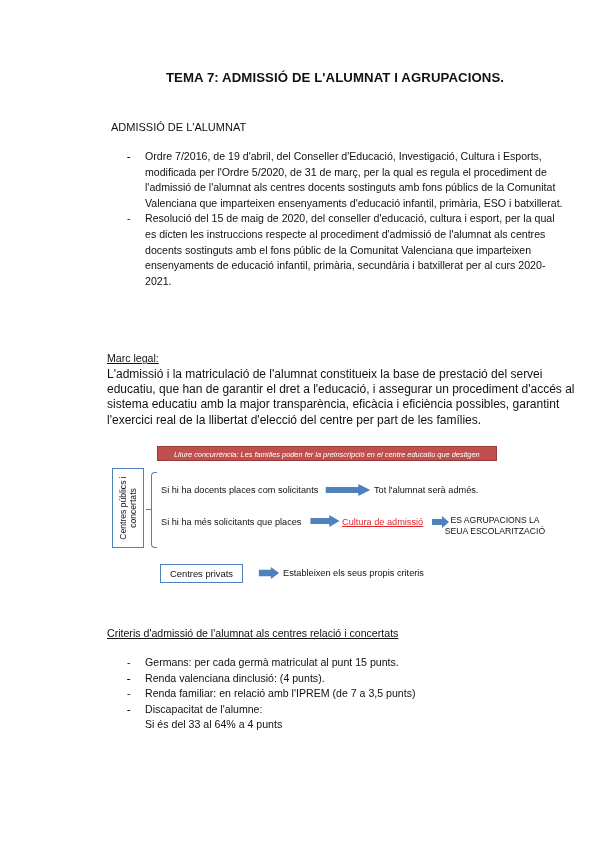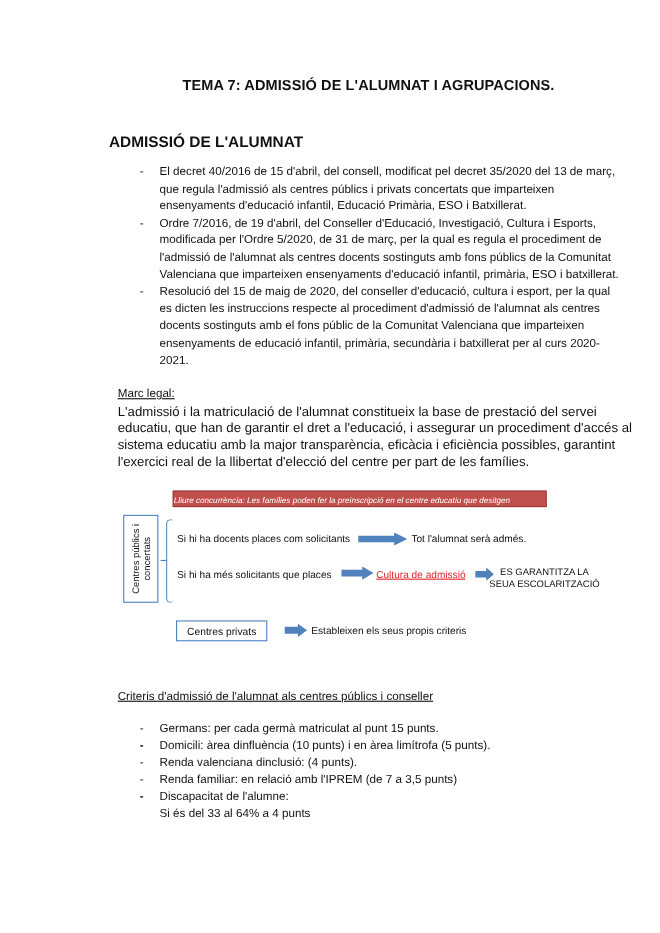--- a/index.html
+++ b/index.html
@@ -1,34 +1,34 @@
 <!DOCTYPE html>
 <html><head>
 <meta charset="utf-8">
 <style>
   html, body { margin:0; padding:0; background:#ffffff; }
   body { width:600px; height:848px; position:relative; overflow:hidden;
          font-family:"Liberation Sans", sans-serif; color:#111; }
   .page { position:absolute; left:0; top:0; width:600px; height:848px;margin-left:35px; }
   .title { position:absolute; left:0; width:600px; top:70px; text-align:center;
            font-weight:bold; font-size:13.2px; letter-spacing:0.1px; }
-  .h2 { position:absolute; left:64px; top:121px; font-weight:bold; font-size:14px; }
+  .h2 { position:absolute; left:76px; top:121px; font-weight:normal; font-size:11px; }
   .list { position:absolute; left:92px; margin:0; padding:0; list-style:none;
           font-size:10.6px; line-height:15.6px; }
   .list li { position:relative; padding-left:18px; }
   .list li .dash { position:absolute; left:0; top:0; }
   .list1 { top:149px; width:440px; }
   .marc-head { position:absolute; left:72px; top:352px; font-size:10.6px; text-decoration:underline; }
   .marc-body { position:absolute; left:72px; top:367px; width:470px; font-size:12px; line-height:15.2px; }
   
   .diag { position:absolute; left:0; top:0; width:600px; height:848px; pointer-events:none; }
   .diag * { pointer-events:auto; }
   .banner { position:absolute; left:122px; top:446px; width:340px; height:15px;
             background:#c0504d; border:1px solid #9c3a38; color:#fff; font-style:italic;
-            font-size:7.4px; line-height:15px; padding-left:0; box-sizing:border-box; white-space:nowrap; overflow:hidden; }
+            font-size:7.4px; line-height:15px; padding-left:16px; box-sizing:border-box; white-space:nowrap; overflow:hidden; }
   .vbox { position:absolute; left:77px; top:468px; width:32px; height:80px;
           border:1.5px solid #4f81bd; box-sizing:border-box; }
   .vbox-text { position:absolute; left:50%; top:50%; transform:translate(-50%,-50%) rotate(-90deg);
                font-size:8.6px; line-height:10px; text-align:center; white-space:nowrap; }
   .bracket { position:absolute; left:116px; top:472px; width:6px; height:76px;
              border:1.3px solid #4f81bd; border-right:none; border-radius:4px 0 0 4px; box-sizing:border-box; }
   .bracket-tip { position:absolute; left:111px; top:509px; width:5px; height:0; border-top:1.3px solid #4f81bd; }
   .dtext { position:absolute; font-size:9.2px; white-space:nowrap; }
   .arrow { position:absolute; height:12px; }
   .crit-link { color:#e0262b; text-decoration:underline; }
@@ -40,21 +40,21 @@
 </style>
 </head>
 <body>
 
 <div class="page">
 
   <div class="title">TEMA 7: ADMISSIÓ DE L'ALUMNAT I AGRUPACIONS.</div>
   <div class="h2">ADMISSIÓ DE L'ALUMNAT</div>
 
   <ul class="list list1">
-    <li><span class="dash">-</span><span>El decret 40/2016 de 15 d'abril, del consell, modificat pel decret 35/2020 del 13 de març, que regula l'admissió als centres públics i privats concertats que imparteixen ensenyaments d'educació infantil, Educació Primària, ESO i Batxillerat.</span></li>
+    <li><span class="dash">-</span></li>
     <li><span class="dash">-</span><span>Ordre 7/2016, de 19 d'abril, del Conseller d'Educació, Investigació, Cultura i Esports, modificada per l'Ordre 5/2020, de 31 de març, per la qual es regula el procediment de l'admissió de l'alumnat als centres docents sostinguts amb fons públics de la Comunitat Valenciana que imparteixen ensenyaments d'educació infantil, primària, ESO i batxillerat.</span></li>
     <li><span class="dash">-</span><span>Resolució del 15 de maig de 2020, del conseller d'educació, cultura i esport, per la qual es dicten les instruccions respecte al procediment d'admissió de l'alumnat als centres docents sostinguts amb el fons públic de la Comunitat Valenciana que imparteixen ensenyaments de educació infantil, primària, secundària i batxillerat per al curs 2020-2021.</span></li>
   </ul>
 
   <div class="marc-head">Marc legal:</div>
   <div class="marc-body">L'admissió i la matriculació de l'alumnat constitueix la base de prestació del servei educatiu, que han de garantir el dret a l'educació, i assegurar un procediment d'accés al sistema educatiu amb la major transparència, eficàcia i eficiència possibles, garantint l'exercici real de la llibertat d'elecció del centre per part de les famílies.</div>
 
   <div class="diag">
     <div class="banner">Lliure concurrència: Les famílies poden fer la preinscripció en el centre educatiu que desitgen</div>
 
@@ -74,36 +74,36 @@
 
     <div class="dtext" style="left:126px;top:517px;">Si hi ha més solicitants que places</div>
     <svg class="arrow" style="left:273px;top:515px;" width="34" height="14" viewBox="0 0 34 14">
       <polygon points="0,3.5 22,3.5 22,0 34,7 22,14 22,10.5 0,10.5" fill="#4f81bd"></polygon>
     </svg>
     <div class="dtext crit-link" style="left:307px;top:517px;">Cultura de admissió</div>
     <svg class="arrow" style="left:397px;top:516px;" width="17" height="12" viewBox="0 0 17 12">
       <polygon points="0,3 10,3 10,0 17,6 10,12 10,9 0,9" fill="#4f81bd"></polygon>
     </svg>
     <div class="garant">
-      <div>ES GARANTITZA LA</div>
+      <div>ES AGRUPACIONS LA</div>
       <div>SEUA ESCOLARITZACIÓ</div>
     </div>
 
     <div class="privbox">Centres privats</div>
     <svg class="arrow" style="left:223px;top:567px;" width="22" height="13" viewBox="0 0 22 13">
       <polygon points="0,3 13,3 13,0 22,6.5 13,13 13,10 0,10" fill="#4f81bd"></polygon>
     </svg>
     <div class="dtext" style="left:248px;top:568px;">Estableixen els seus propis criteris</div>
   </div>
 
-  <div class="crit-head">Criteris d'admissió de l'alumnat als centres públics i conseller</div>
+  <div class="crit-head">Criteris d'admissió de l'alumnat als centres relació i concertats</div>
 
   <ul class="list list2">
     <li><span class="dash">-</span><span>Germans: per cada germà matriculat al punt 15 punts.</span></li>
     <li><span class="dash">-</span></li>
-    <li><span class="dash">-</span><span>Domicili: àrea dinfluència (10 punts) i en àrea limítrofa (5 punts).</span></li>
+    <li><span class="dash">-</span></li>
     <li><span class="dash">-</span><span>Renda valenciana dinclusió: (4 punts).</span></li>
     <li><span class="dash">-</span><span>Renda familiar: en relació amb l'IPREM (de 7 a 3,5 punts)</span></li>
     <li><span class="dash">-</span></li>
     <li><span class="dash">-</span><span>Discapacitat de l'alumne:</span><br><span>Si és del 33 al 64% a 4 punts</span></li>
   </ul>
 
 </div>
 
 </body></html>

